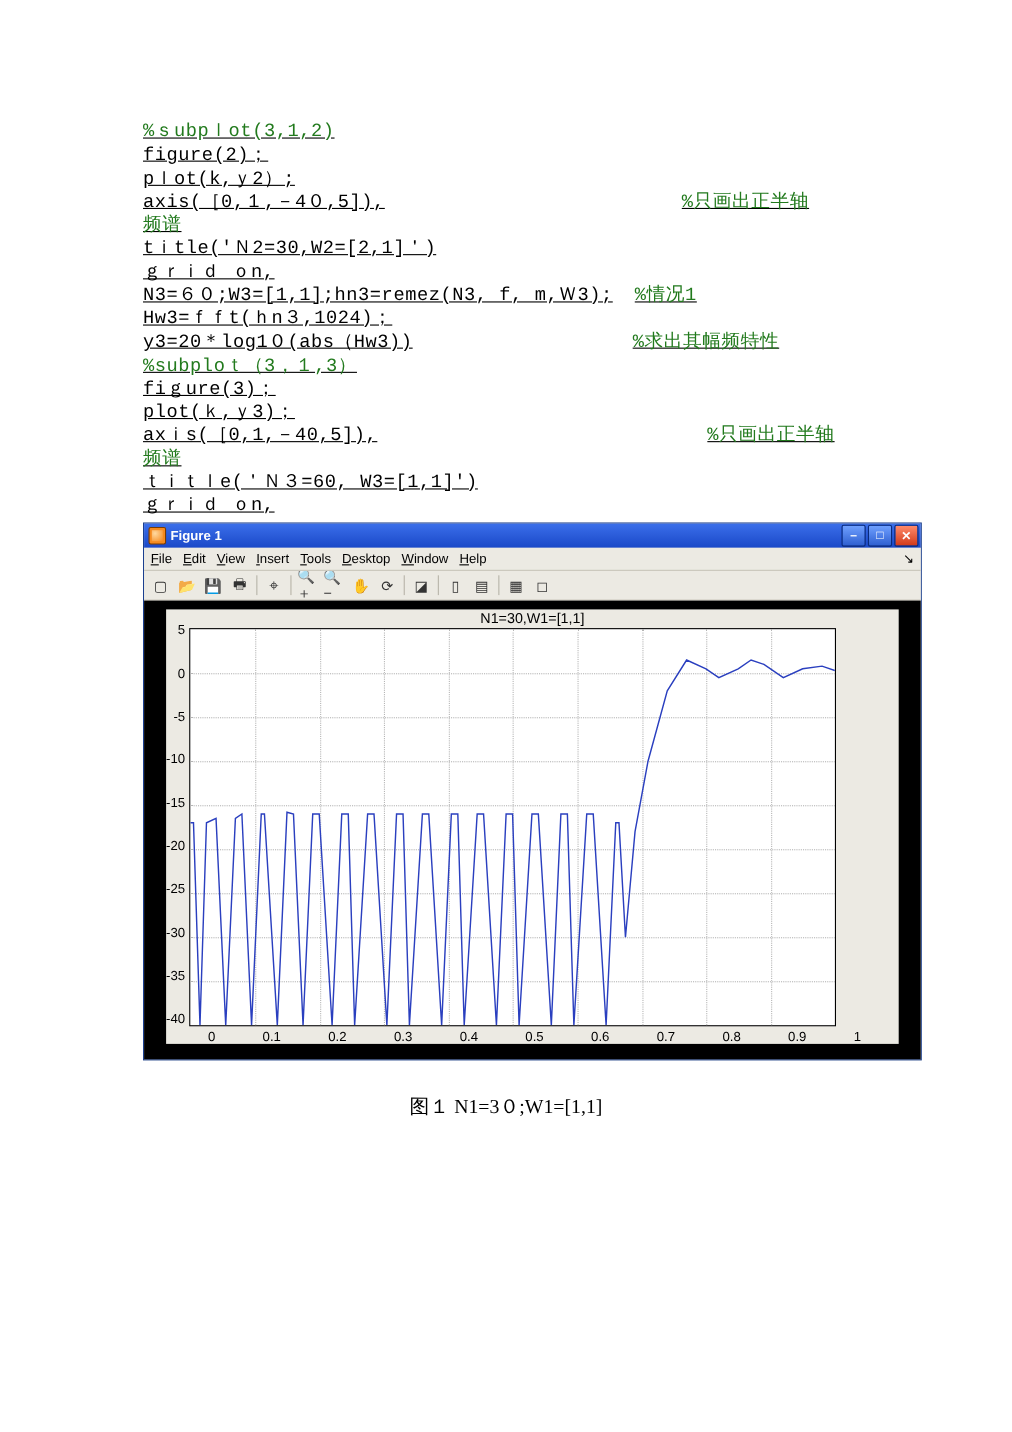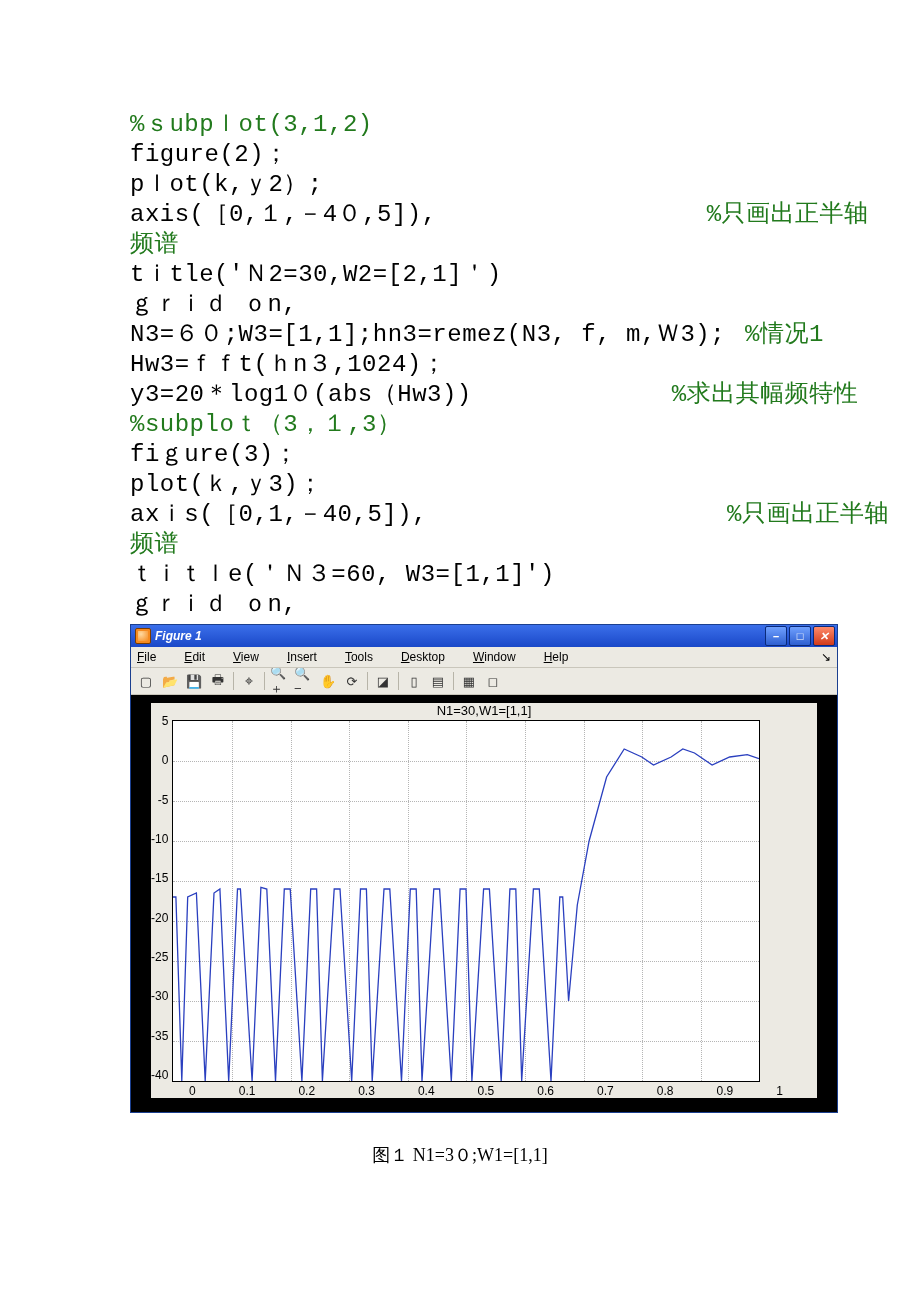--- a/index.html
+++ b/index.html
@@ -8,23 +8,24 @@
     background: #ffffff;
     font-family: "Courier New", monospace;
     width: 920px;
   }
   .page {
     padding: 110px 130px 0 130px;
     box-sizing: border-box;
   }
   .code-block {
     font-family: "Courier New", monospace;
-    font-size: 24px;
+    font-size: 17px;
     line-height: 1.25;
     letter-spacing: 0.5px;
+    text-decoration: underline;
   }
   .code-line { white-space: pre; }
   .c-black { color: #000000; }
   .c-green { color: #227a1d; }
   .sim-title {
     font-family: "SimSun", serif;
     font-size: 17px;
     color: #000;
     margin: 4px 0 10px 30px;
   }
@@ -39,21 +40,20 @@
   .titlebar {
     height: 22px;
     background: linear-gradient(180deg, #3b6fea 0%, #1a48c8 100%);
     display: flex;
     align-items: center;
     justify-content: space-between;
     padding: 0 2px 0 4px;
     color: #fff;
     font-size: 12px;
     font-weight: bold;
-    font-style: italic;
   }
   .titlebar-left { display: flex; align-items: center; gap: 4px; }
   .mat-icon {
     width: 14px; height: 14px;
     background: #f58a1f;
     border: 1px solid #7a3b00;
     border-radius: 2px;
     position: relative;
   }
   .mat-icon::after {
@@ -73,21 +73,21 @@
   .winbtn.min, .winbtn.max {
     background: linear-gradient(180deg, #6fa0ff, #2e5fd0);
     color: #fff;
   }
   .winbtn.close {
     background: linear-gradient(180deg, #ff8a6a, #d13a1a);
     color: #fff;
   }
   .menubar {
     display: flex;
-    gap: 28px;
+    gap: 10px;
     padding: 3px 6px;
     font-size: 12px;
     color: #000;
     background: #eceae3;
     border-bottom: 1px solid #c9c6bb;
     position: relative;
   }
   .menubar .menuitem u { text-decoration: underline; }
   .menubar .tail-icon {
     position: absolute; right: 6px; top: 3px;

